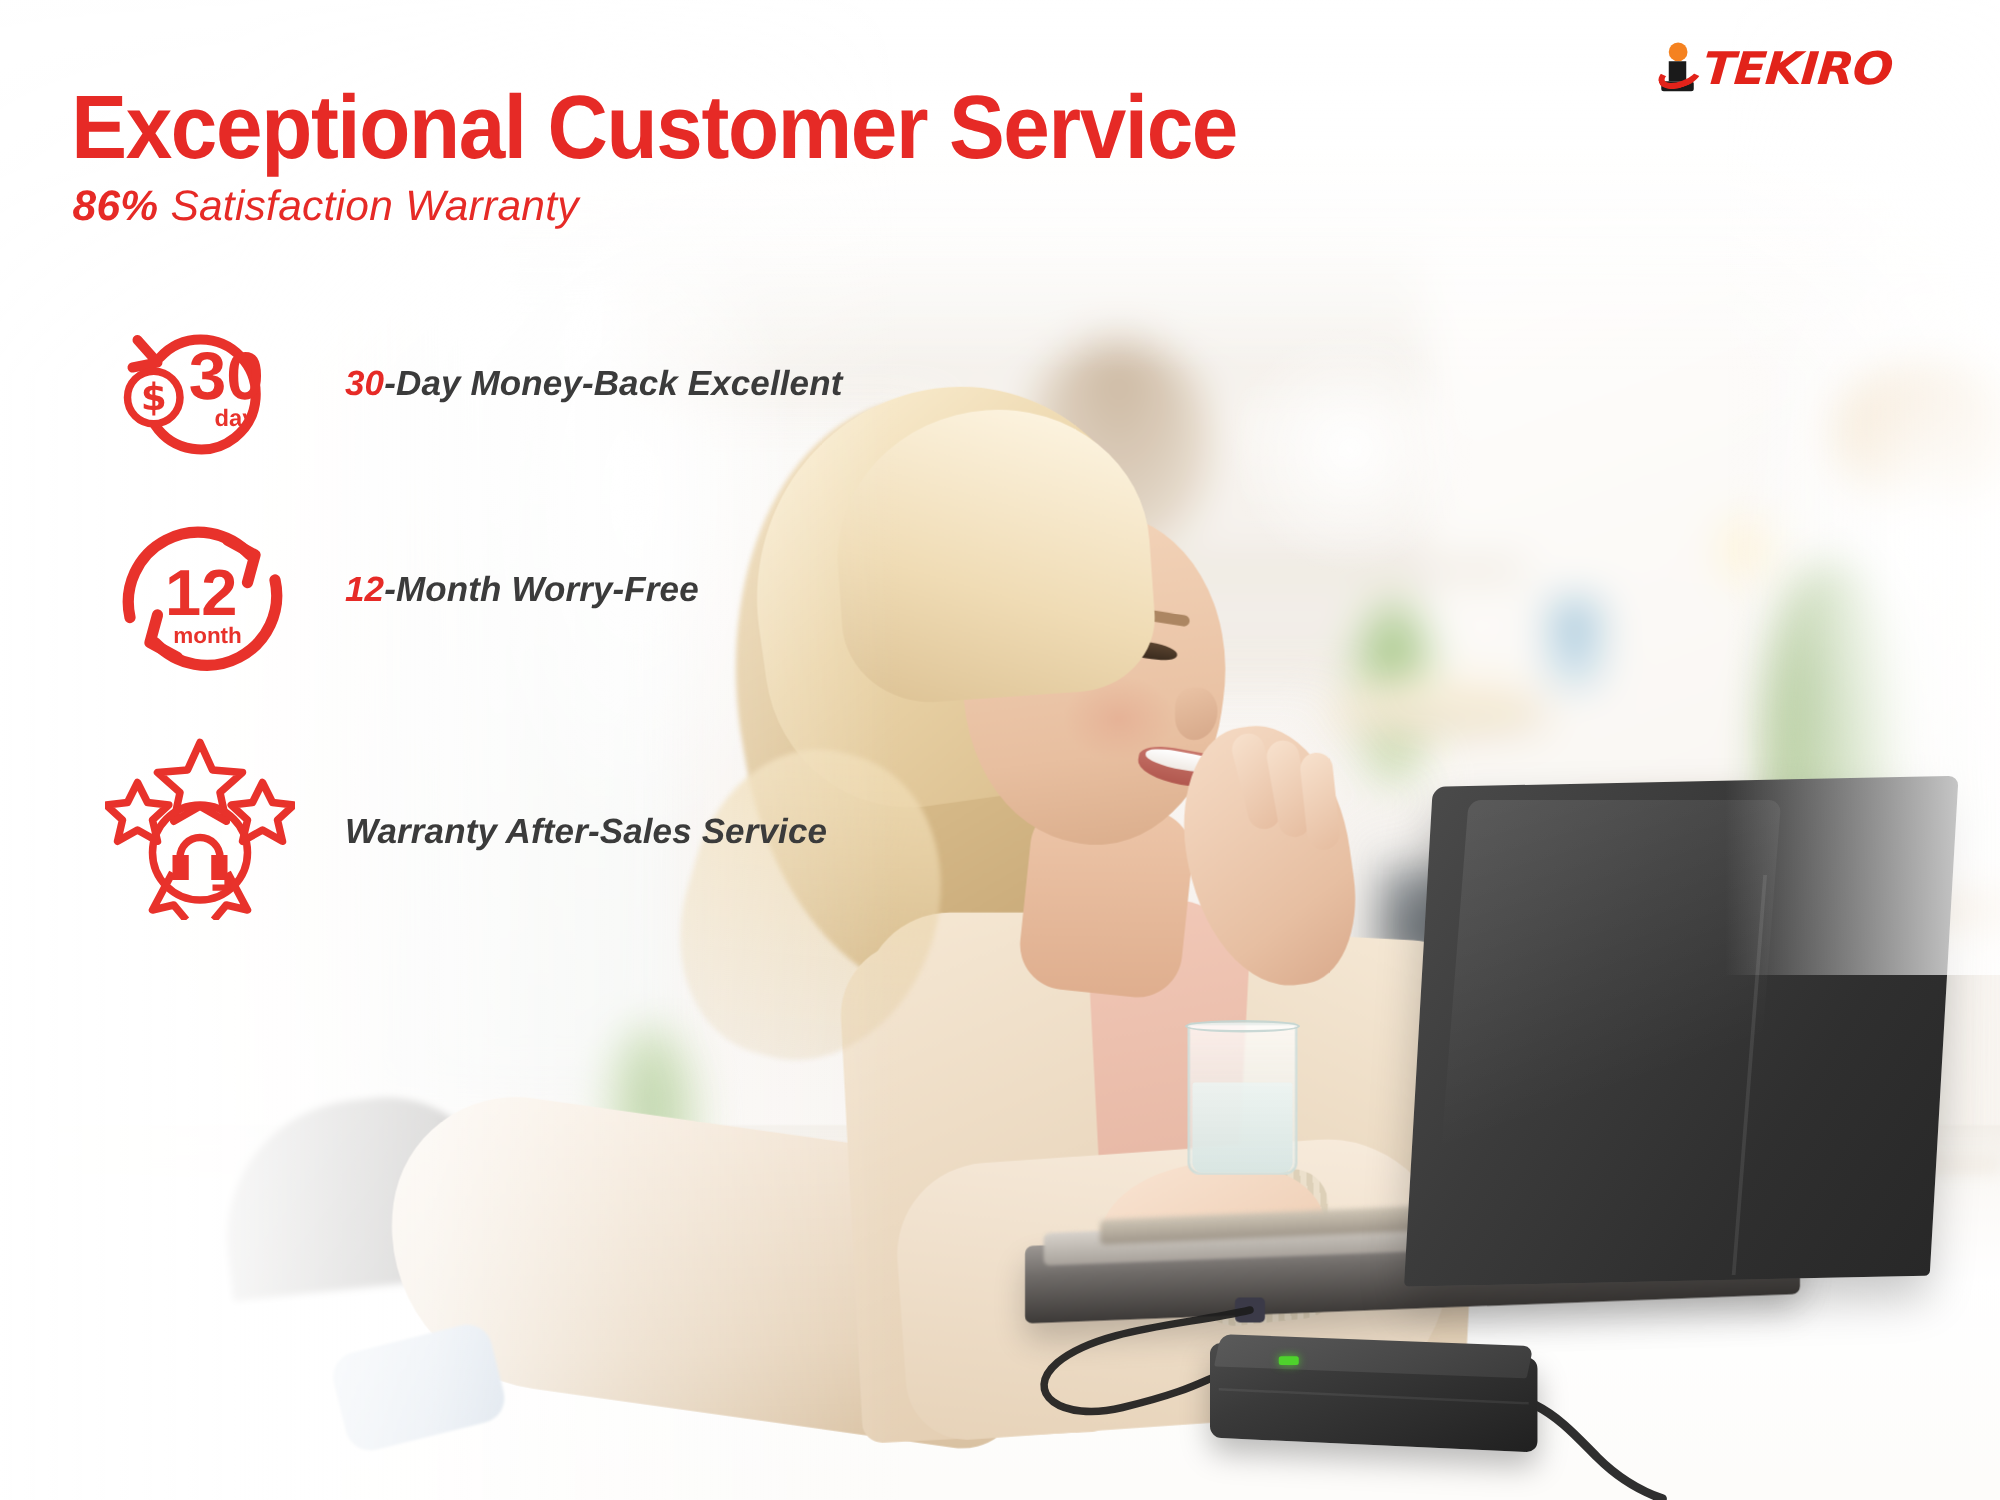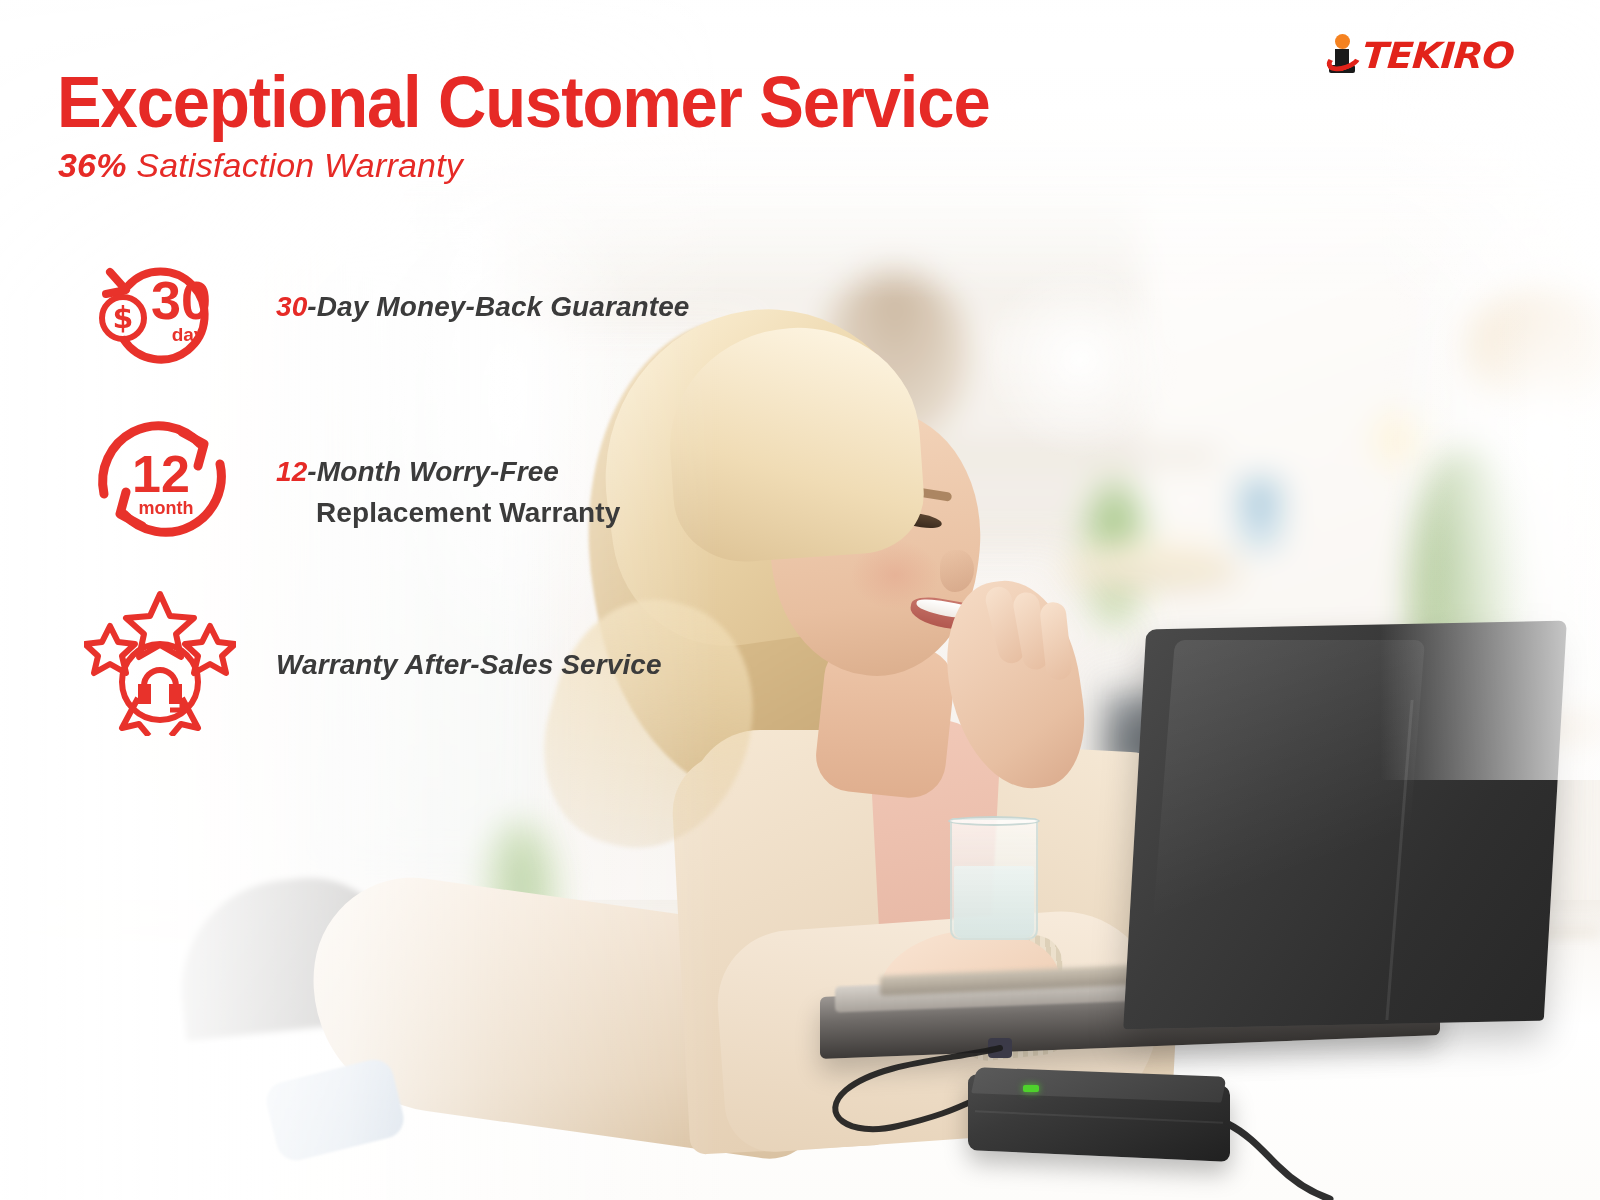--- a/index.html
+++ b/index.html
@@ -554,21 +554,21 @@
       <div class="logo-mark">
         <div class="logo-dot"></div>
         <div class="logo-body"></div>
         <div class="logo-base"></div>
         <div class="logo-swoosh"></div>
       </div>
       <div class="logo-text">TEKIRO</div>
     </div>
 
     <div class="headline">Exceptional Customer Service</div>
-    <div class="subhead"><b>36%</b><span> Satisfaction Warranty</span></div>
+    <div class="subhead"><b>86%</b><span> Satisfaction Warranty</span></div>
 
     <div class="icon-30">
       <svg viewBox="0 0 170 132" width="170" height="132">
 
         <path d="M44,42 A44,44 0 1 1 40,96" fill="none" stroke="#E8322B" stroke-width="8" stroke-linecap="round"></path>
 
         <path d="M26,28 L42,46 L22,50" fill="none" stroke="#E8322B" stroke-width="8" stroke-linecap="round" stroke-linejoin="round"></path>
 
         <circle cx="39" cy="74" r="21" fill="none" stroke="#E8322B" stroke-width="6"></circle>
         <text x="39" y="84" text-anchor="middle" font-family="DejaVu Sans, sans-serif" font-size="30" font-weight="bold" fill="#E8322B">$</text>
@@ -612,26 +612,25 @@
         <g>
           <path d="M60,100 a16,16 0 0 1 32,0" fill="none" stroke="#E8322B" stroke-width="6"></path>
           <rect x="54" y="98" width="13" height="20" fill="#E8322B"></rect>
           <rect x="85" y="98" width="13" height="20" fill="#E8322B"></rect>
           <path d="M98,116 v8 h-12" fill="none" stroke="#E8322B" stroke-width="5"></path>
         </g>
       </svg>
     </div>
 
     <div class="feature-text f1">
-      <span class="num">30</span><span>-Day Money-Back Guarantee</span>
+      <span class="num">30</span><span>-Day Money-Back Excellent</span>
     </div>
 
     <div class="feature-text f2">
       <span class="num">12</span><span>-Month Worry-Free</span>
-      <span class="line2">Replacement Warranty</span>
     </div>
 
     <div class="feature-text f3">
       <span>Warranty After-Sales Service</span>
     </div>
 
   </div>
 </div>
 
 </body></html>

